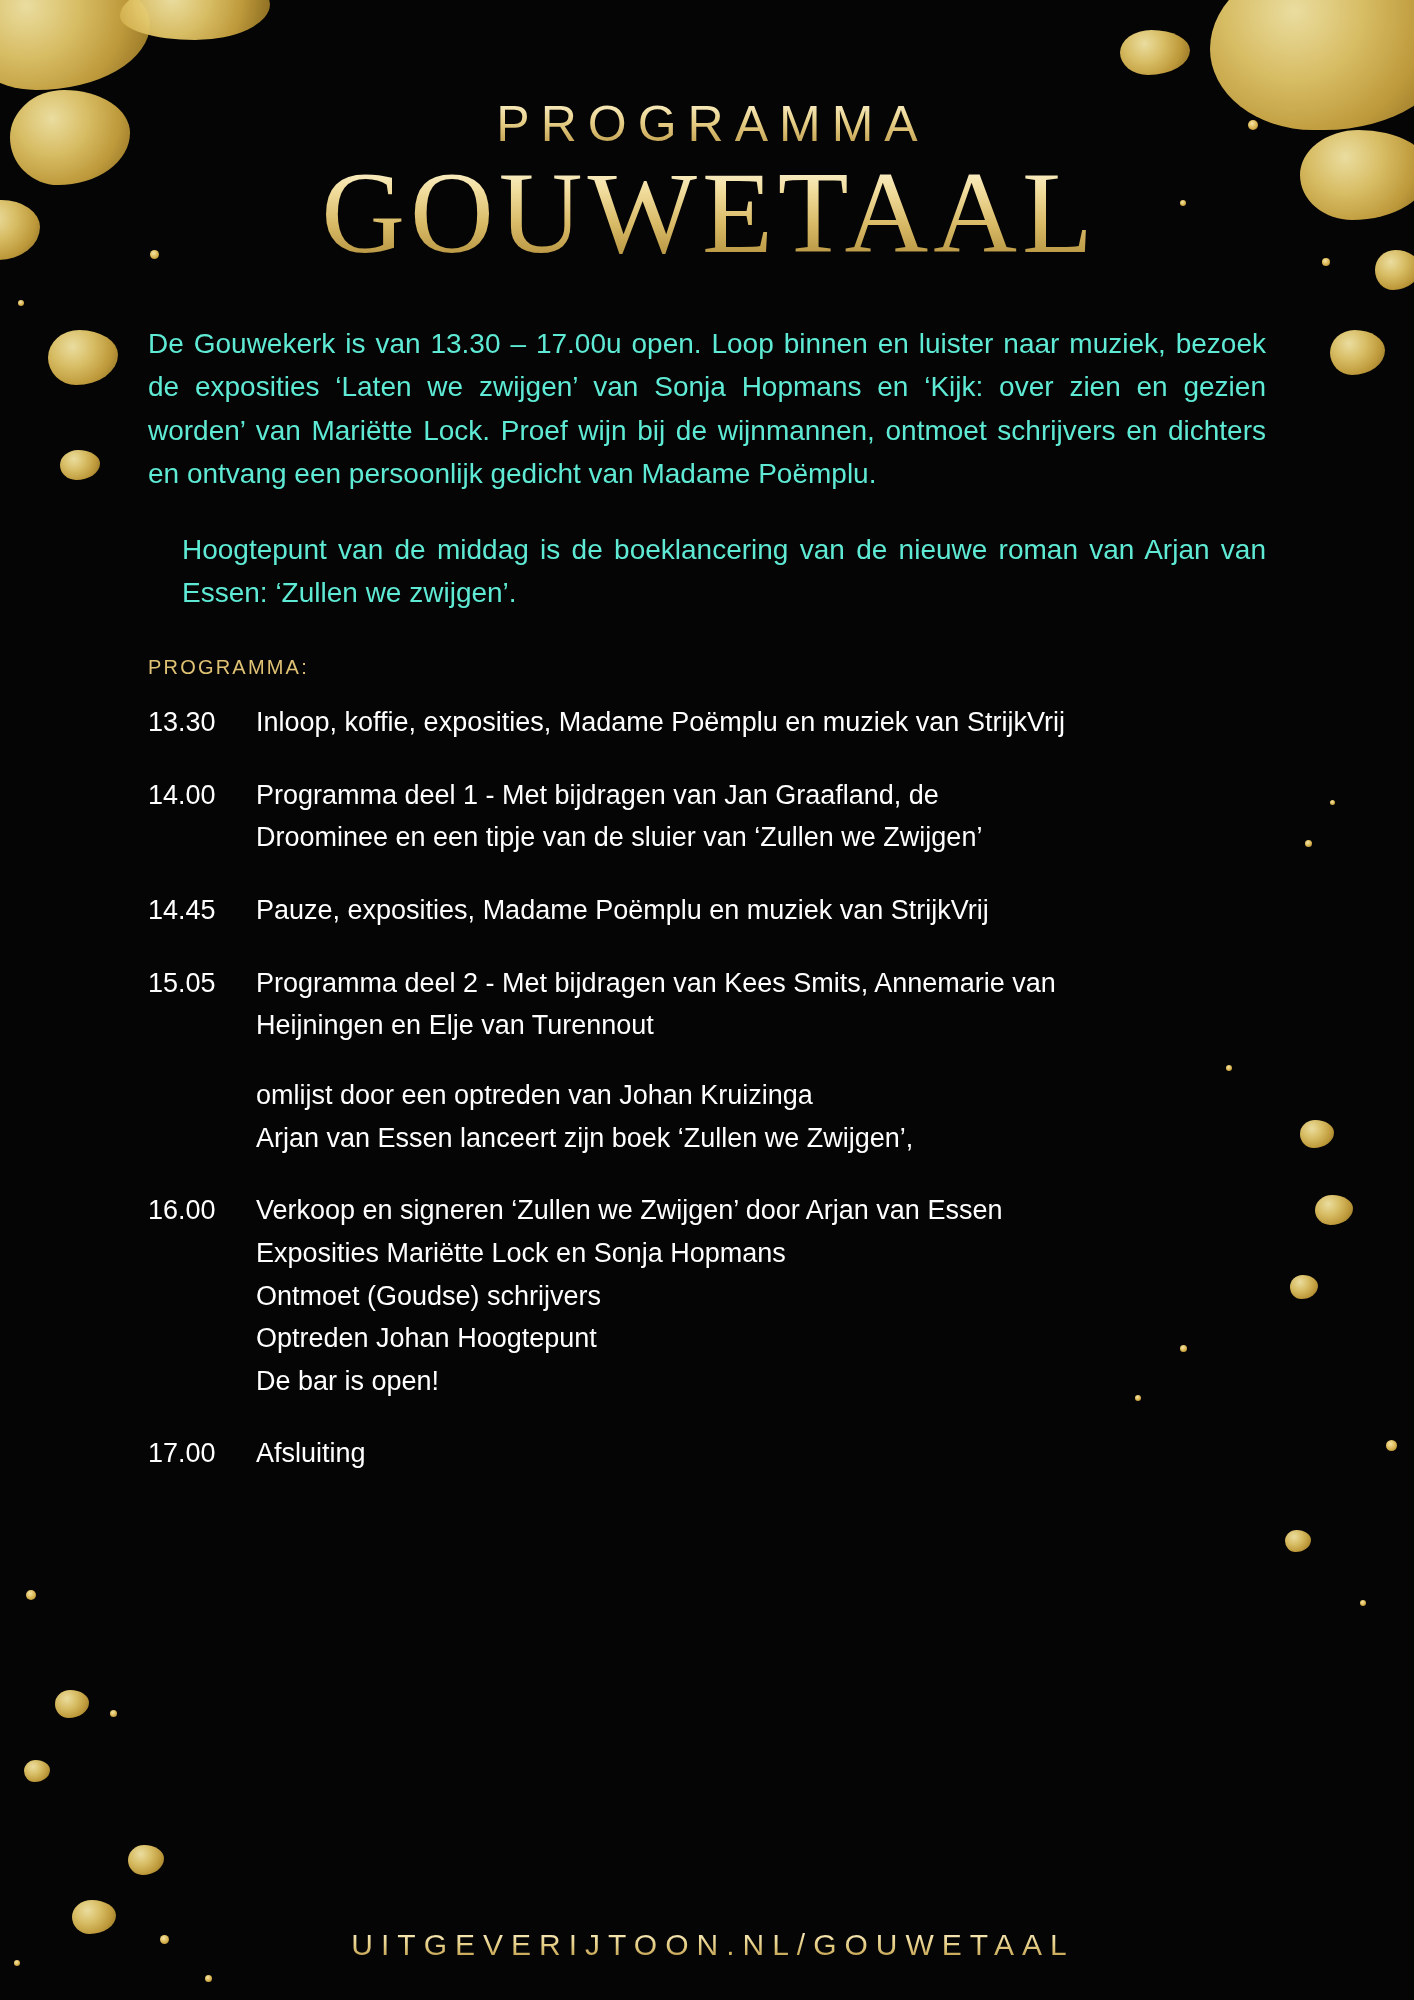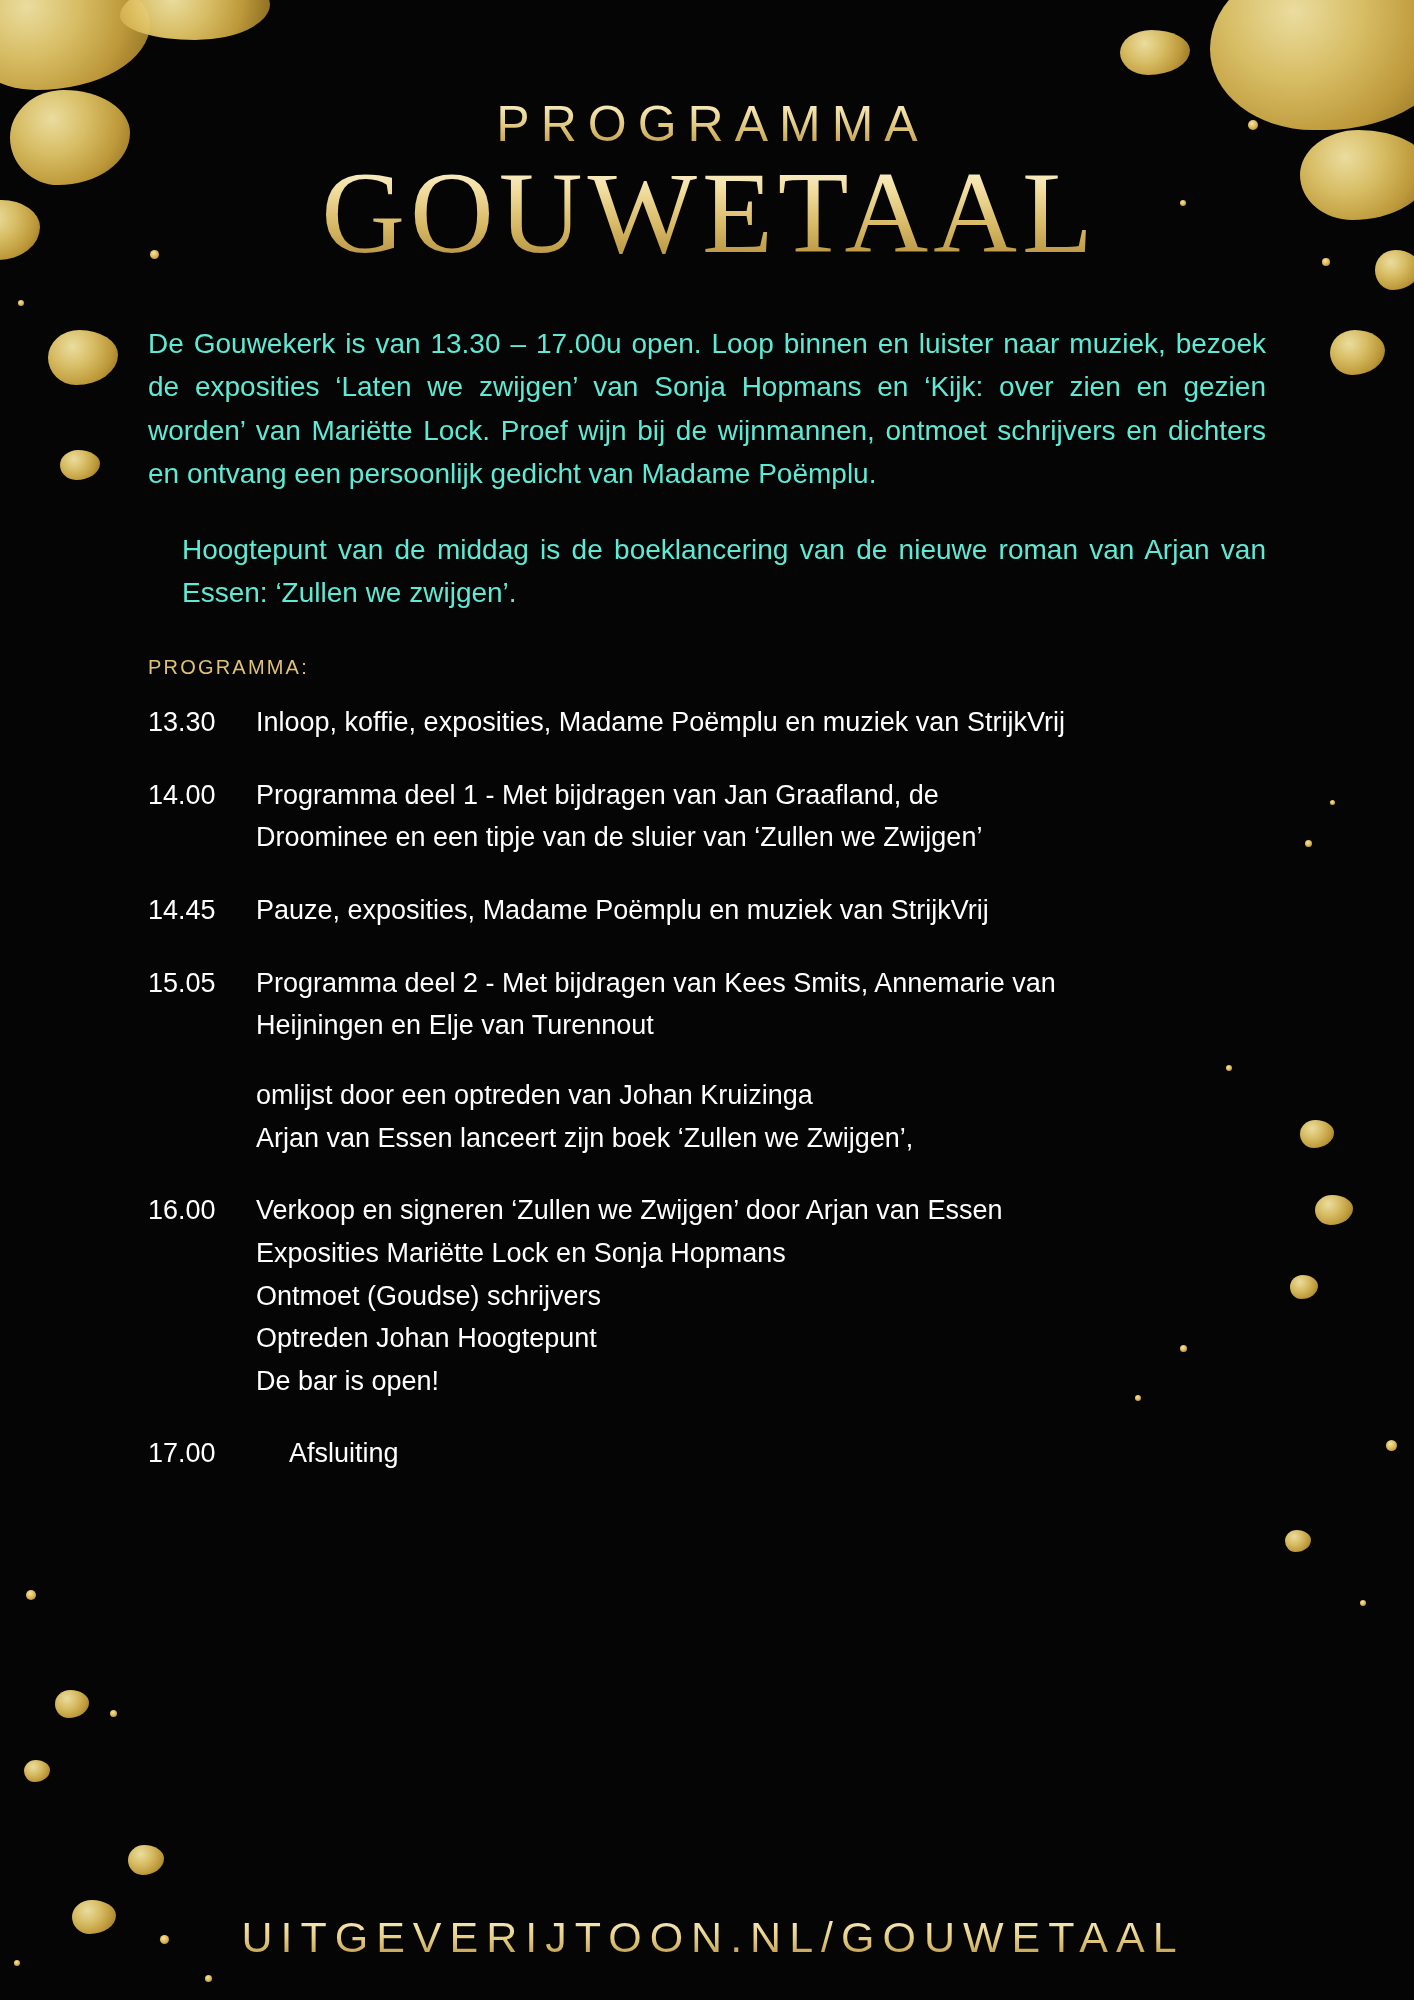--- a/index.html
+++ b/index.html
@@ -99,37 +99,37 @@
     margin-top: 22px;
     color: #ffffff;
     font-size: 27px;
     line-height: 1.58;
   }
   .row {
     display: flex;
     align-items: flex-start;
     margin-bottom: 30px;
   }
-  .row:last-child { margin-bottom: 0; gap: 33px; }
+  .row:last-child { margin-bottom: 0; }
   .time {
     width: 108px;
     flex: 0 0 108px;
     white-space: nowrap;
   }
   .desc { flex: 1 1 auto; }
   .desc .line { display: block; }
   .desc .gap { display: block; height: 27px; }
 
   .footer {
     position: absolute;
     left: 4px;
     right: 0;
     bottom: 38px;
     text-align: center;
-    font-size: 43px;
+    font-size: 30px;
     letter-spacing: 8px;
     font-weight: 400;
     background: linear-gradient(180deg, #fdf3cc 0%, #e6ce86 50%, #b5903c 100%);
     -webkit-background-clip: text;
     background-clip: text;
     color: transparent;
     z-index: 3;
     text-indent: 8px;
   }
 </style>

